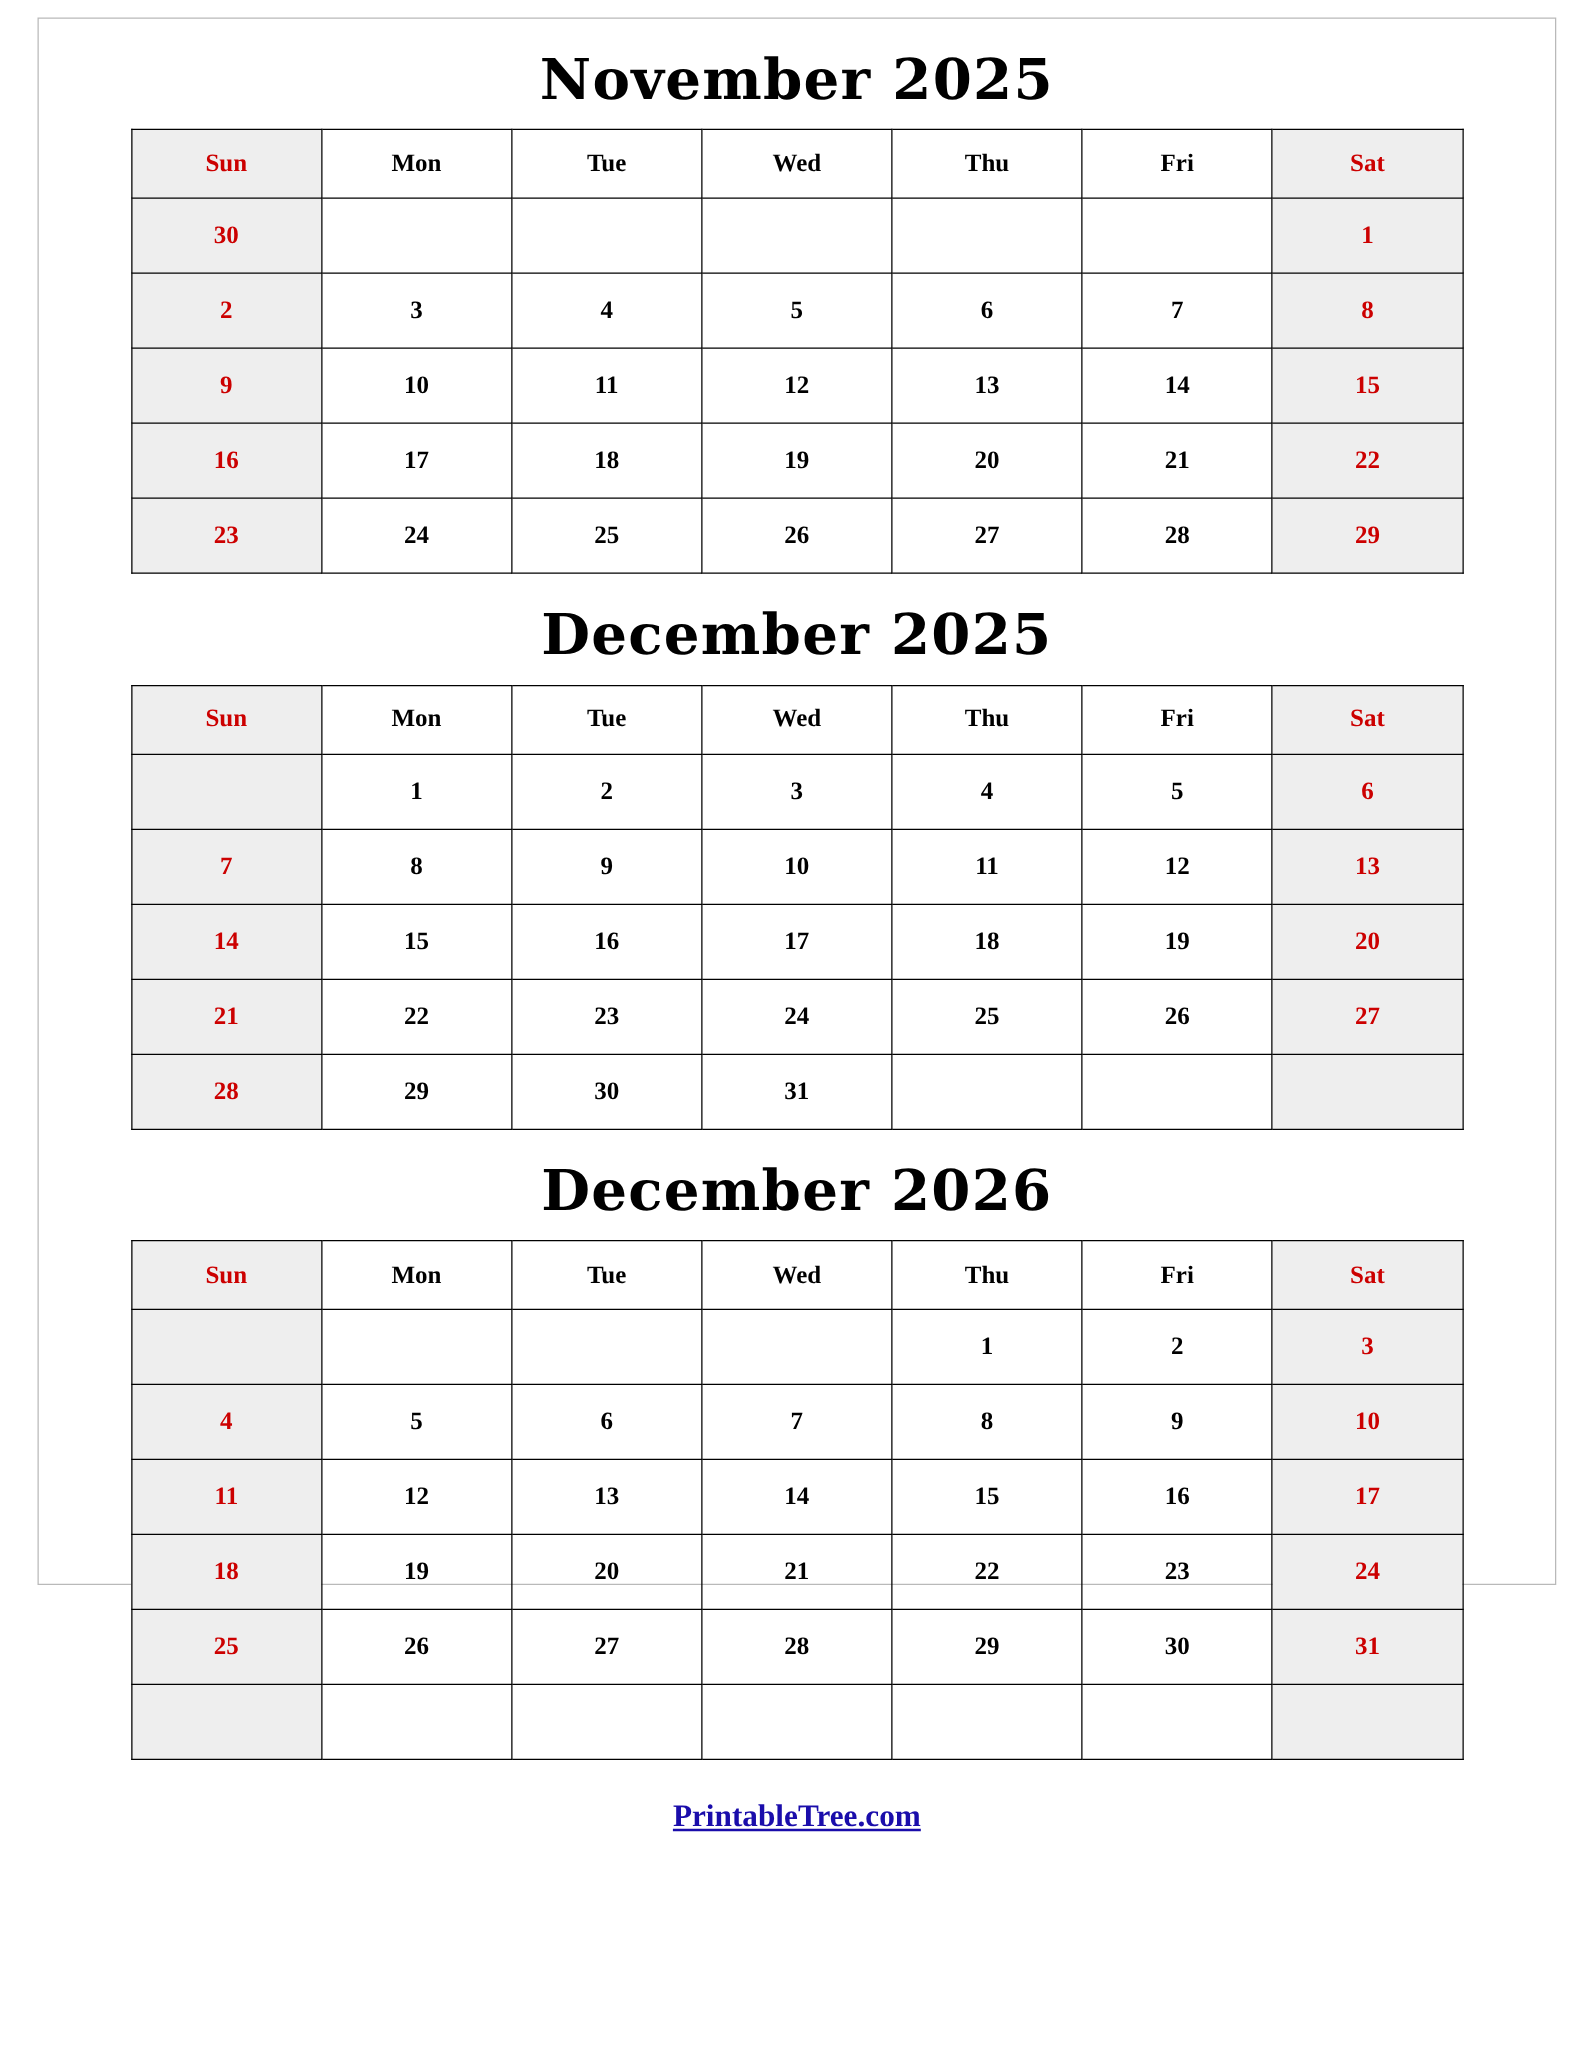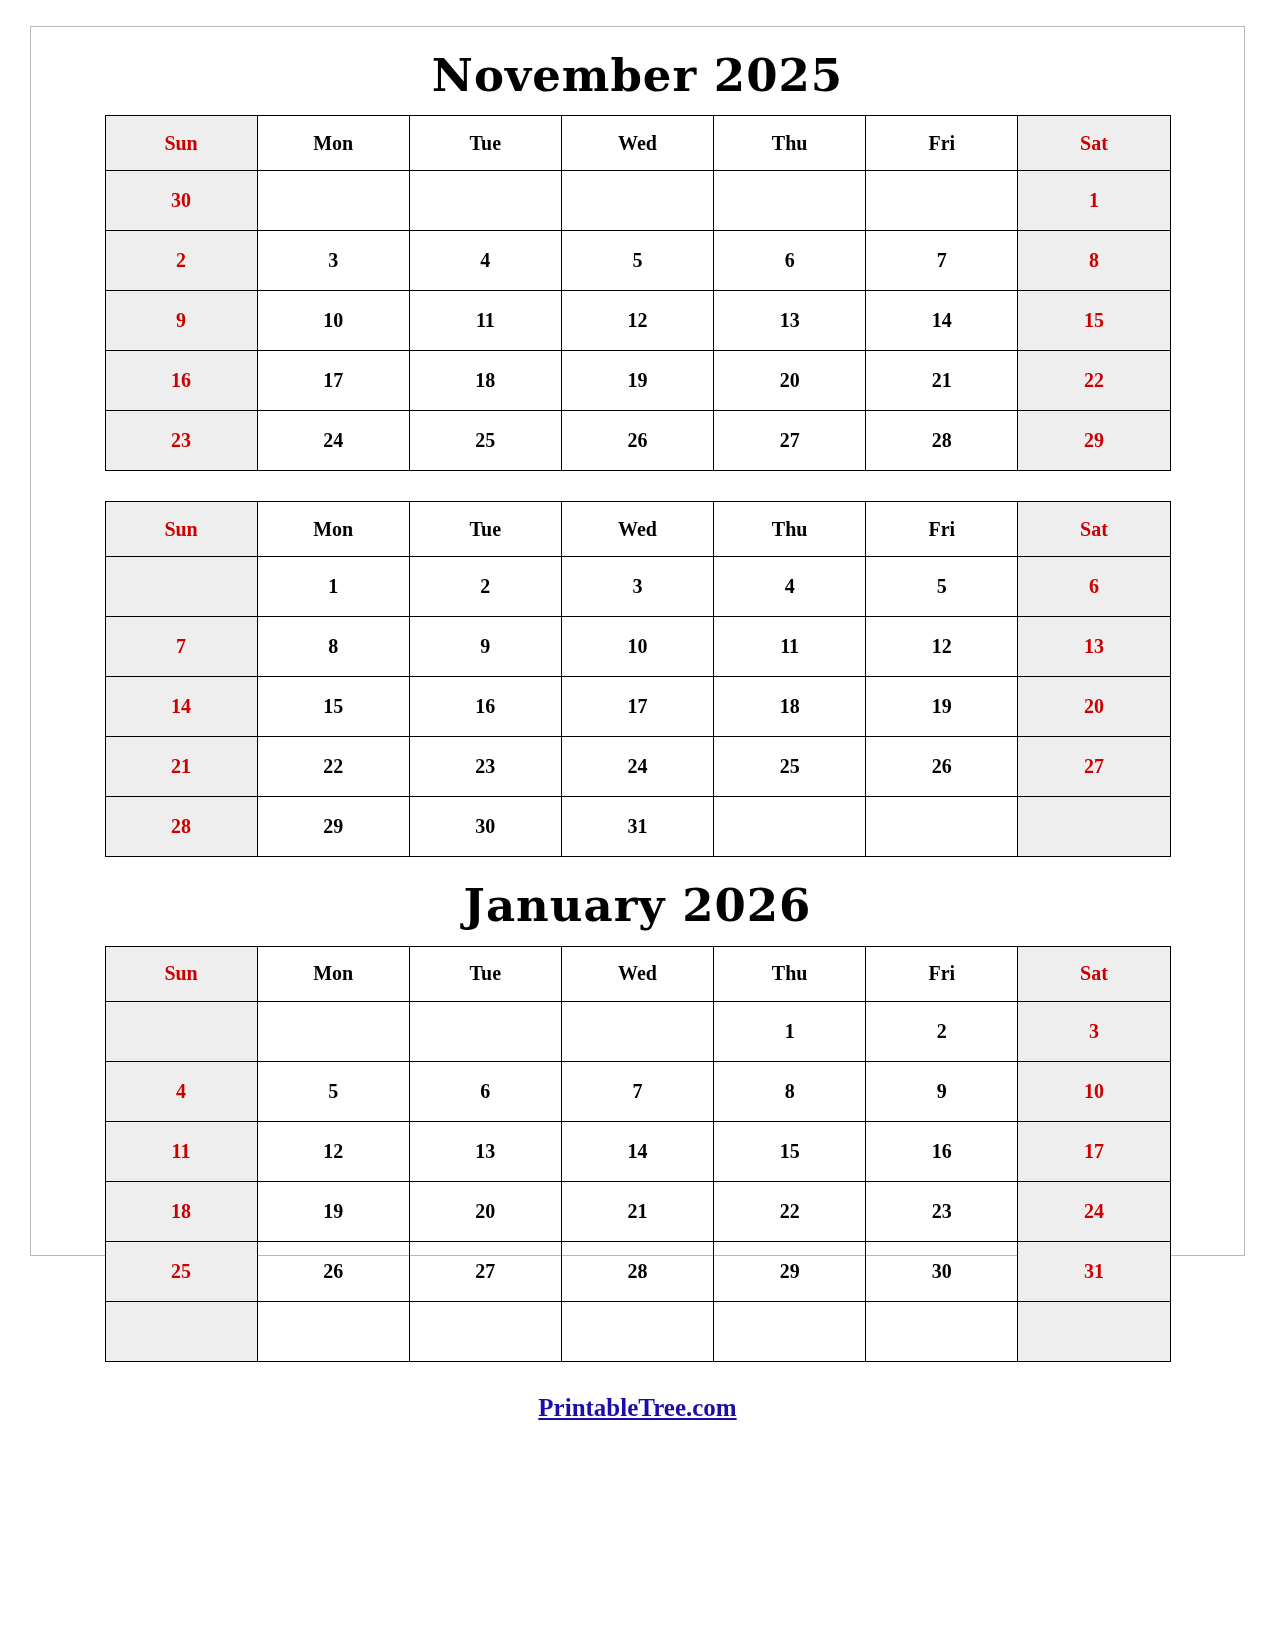--- a/index.html
+++ b/index.html
@@ -10,21 +10,21 @@
   body {
     width: 1275px;
     height: 1650px;
     font-family: "Liberation Sans", sans-serif;
     color: #000000;
   }
   .page {
     box-sizing: border-box;
     width: 1275px;
     height: 1282px;
-    padding: 26px 30px;
+    padding: 14px 30px;
   }
   .page-frame {
     box-sizing: border-box;
     width: 100%;
     height: 100%;
     border: 1px solid #b9b9b9;
     padding: 18px 44px 10px 44px;
     display: flex;
     flex-direction: column;
   }
@@ -155,20 +155,21 @@
             <td class="num">26</td>
             <td class="num">27</td>
             <td class="num">28</td>
             <td class="num weekend-col red">29</td>
           </tr>
         </tbody>
       </table>
     </div>
 
     <div class="month-block">
+      <div class="month-title">December 2025</div>
       <table class="cal">
         <thead>
           <tr>
             <th class="dow weekend-col red">Sun</th>
             <th class="dow">Mon</th>
             <th class="dow">Tue</th>
             <th class="dow">Wed</th>
             <th class="dow">Thu</th>
             <th class="dow">Fri</th>
             <th class="dow weekend-col red">Sat</th>
@@ -218,21 +219,21 @@
             <td class="num">31</td>
             <td class="num"></td>
             <td class="num"></td>
             <td class="num weekend-col red"></td>
           </tr>
         </tbody>
       </table>
     </div>
 
     <div class="month-block">
-      <div class="month-title">January 2026</div>
+      <div class="month-title">December 2026</div>
       <table class="cal">
         <thead>
           <tr>
             <th class="dow weekend-col red">Sun</th>
             <th class="dow">Mon</th>
             <th class="dow">Tue</th>
             <th class="dow">Wed</th>
             <th class="dow">Thu</th>
             <th class="dow">Fri</th>
             <th class="dow weekend-col red">Sat</th>

